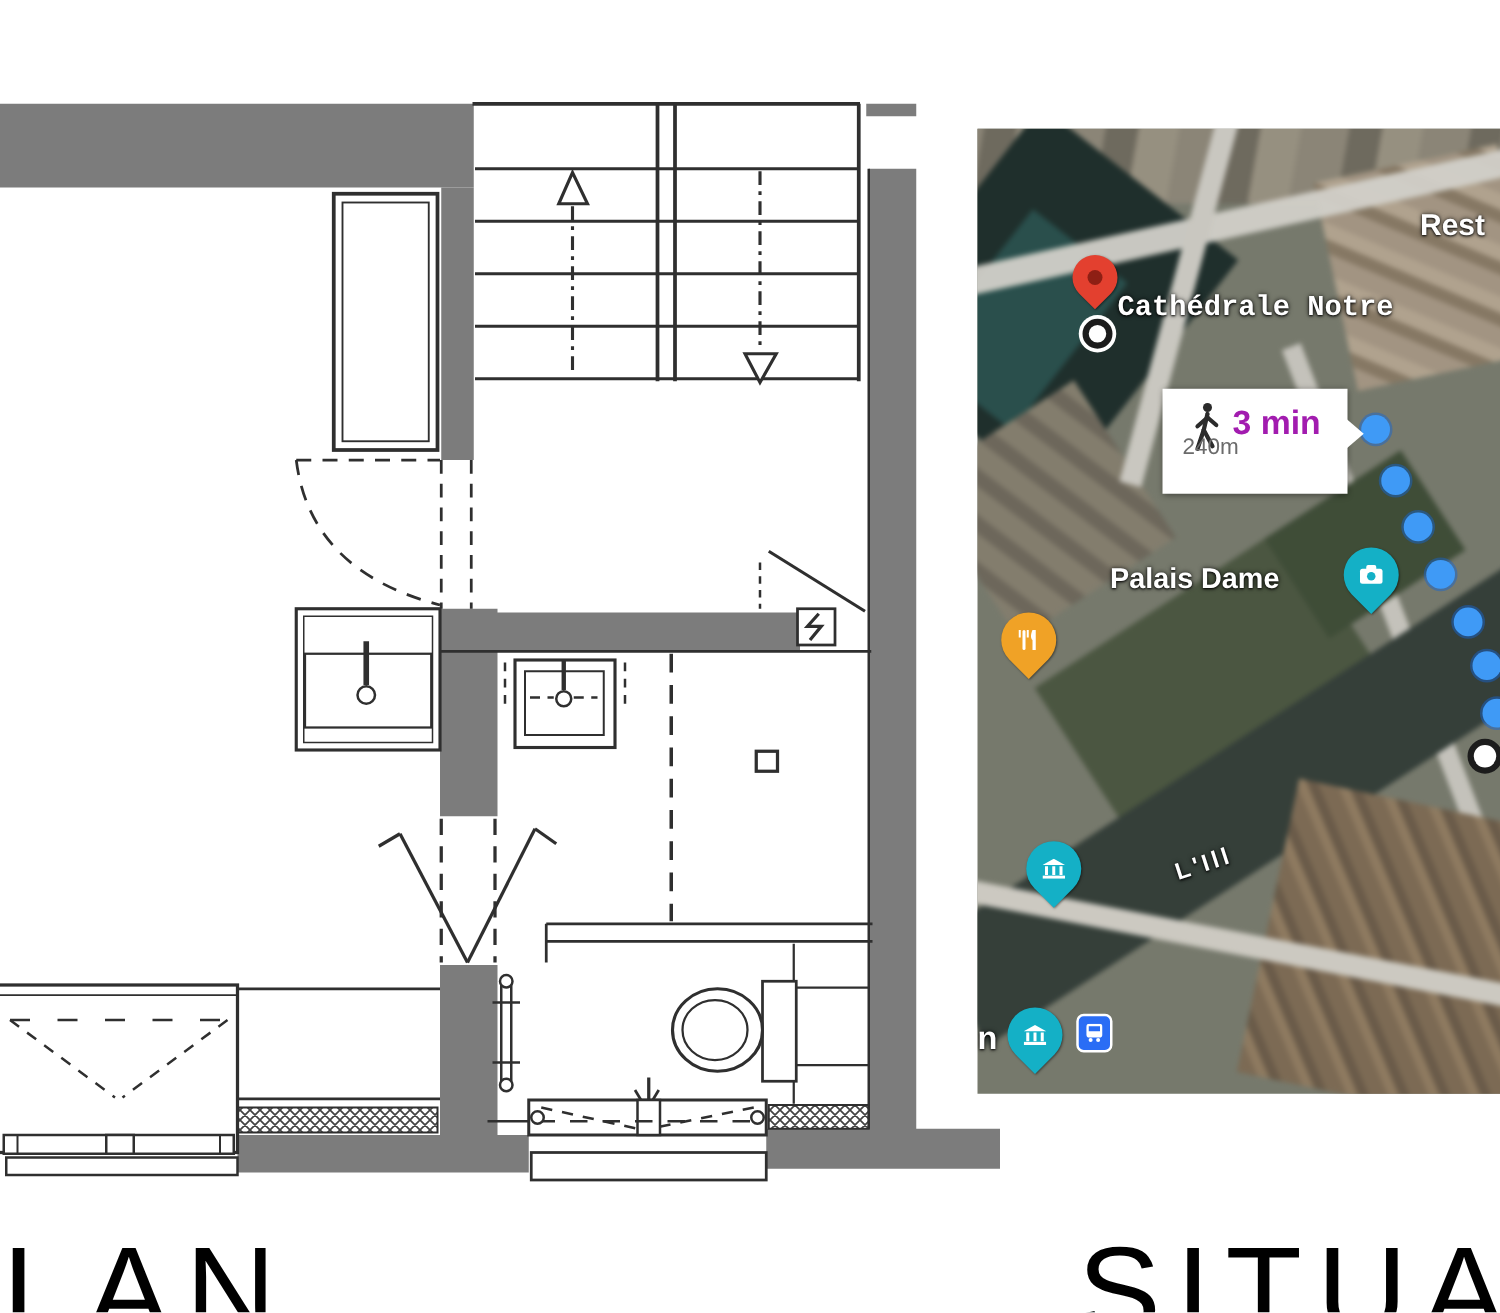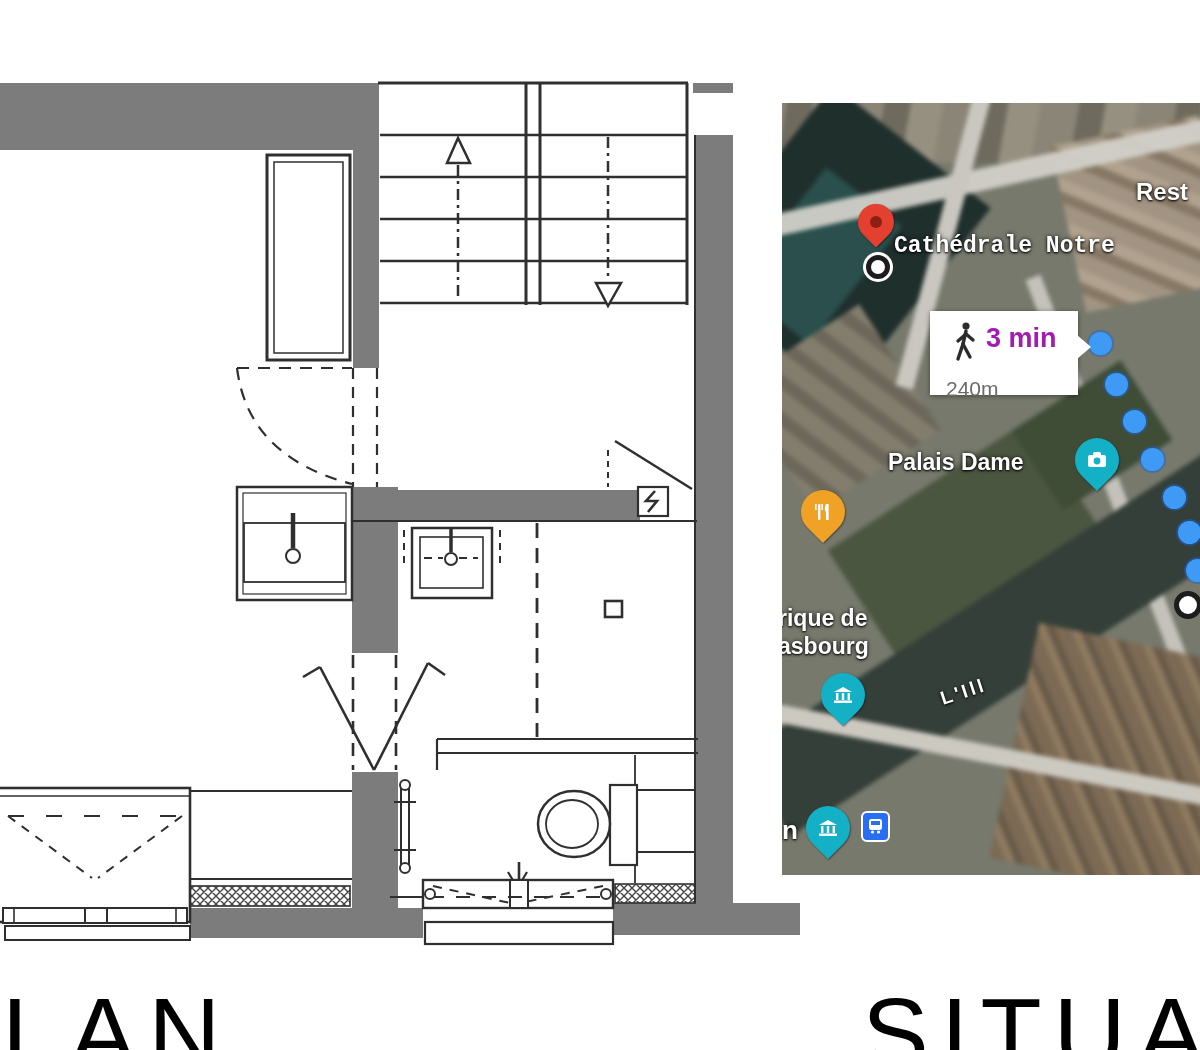--- a/index.html
+++ b/index.html
@@ -32,21 +32,21 @@
   .bg-blocks1{left:240px;top:550px;width:220px;height:240px;transform:rotate(12deg);
      background:repeating-linear-gradient(55deg,#7d6a52 0 14px,#8f7a5e 14px 22px,#6b5b47 22px 30px);}
   .bg-blocks2{left:295px;top:36px;width:150px;height:170px;transform:rotate(-12deg);
      background:repeating-linear-gradient(35deg,#a39480 0 16px,#877862 16px 26px,#b1a28c 26px 38px);}
   .bg-blocks3{left:-10px;top:240px;width:150px;height:150px;transform:rotate(-33deg);
      background:repeating-linear-gradient(70deg,#837d6c 0 18px,#6d675a 18px 30px);}
 
   .map-label{position:absolute;color:#fff;font-weight:700;white-space:nowrap;
      text-shadow:0 1px 2px rgba(0,0,0,.95),0 0 4px rgba(0,0,0,.75);}
   .lbl-cath{left:112px;top:128px;font-size:23px;line-height:31px;font-family:Liberation Mono, monospace;}
-  .lbl-rest{left:354px;top:75px;font-size:24px;}
+  .lbl-rest{left:354px;top:64px;font-size:24px;}
   .lbl-palais{left:106px;top:346px;font-size:23px;}
   .lbl-museum{left:-4px;top:501px;font-size:23px;line-height:28px;}
   .lbl-river{left:158px;top:578px;font-size:19px;letter-spacing:3px;transform:rotate(-18deg);font-weight:700;}
   .lbl-n{left:0px;top:712px;font-size:26px;}
 
   
   .pin{position:absolute;border-radius:50% 50% 50% 0;transform:rotate(-45deg);
        box-shadow:0 1px 2px rgba(0,0,0,.5);}
   .pin .inner{position:absolute;inset:0;display:flex;align-items:center;justify-content:center;
        transform:rotate(45deg);}
@@ -66,21 +66,21 @@
   .route-dot{position:absolute;width:23px;height:23px;border-radius:50%;background:#3f9af6;
      box-shadow:0 0 0 2px rgba(21,101,216,.45);}
   .route-end{position:absolute;left:392px;top:488px;width:18px;height:18px;border-radius:50%;
      background:#fff;border:5px solid #1c1c1c;}
 
   .dir-box{position:absolute;left:148px;top:208px;width:148px;height:84px;background:#fff;
      box-shadow:0 1px 5px rgba(0,0,0,.45);}
   .dir-box:after{content:"";position:absolute;right:-13px;top:24px;width:0;height:0;
      border-top:12px solid transparent;border-bottom:12px solid transparent;border-left:14px solid #fff;}
   .dir-time{position:absolute;left:56px;top:12px;font-size:27px;font-weight:700;color:#a21caf;}
-  .dir-dist{position:absolute;left:16px;top:66px;font-size:21px;color:#6b6b6b;}
+  .dir-dist{position:absolute;left:16px;top:36px;font-size:18px;color:#6b6b6b;}
   .walk-icon{position:absolute;left:22px;top:10px;}
 </style>
 </head>
 <body>
 
 <div class="page">
 
   <svg class="plan-svg" width="810" height="1050" viewBox="0 0 810 1050">
     <defs>
       <pattern id="hatch" width="8" height="8" patternUnits="userSpaceOnUse">
@@ -306,24 +306,20 @@
           <g fill="#fff">
             <rect x="4" y="1" width="2.4" height="16" rx="1.2"></rect>
             <rect x="1" y="1" width="1.6" height="6"></rect>
             <rect x="7.4" y="1" width="1.6" height="6"></rect>
             <path d="M12,1 h2.6 v16 h-2.6 v-8 c-1.4,-1 -1.8,-4 0,-8 z"></path>
           </g>
         </svg>
       </div>
     </div>
 
-    <div class="map-label lbl-museum">
-      <div>rique de</div>
-      <div>asbourg</div>
-    </div>
     <div class="pin pin-teal pin-museum">
       <div class="inner">
         <svg width="18" height="16" viewBox="0 0 18 16">
           <g fill="#fff">
             <polygon points="9,0 18,5 0,5"></polygon>
             <rect x="2" y="6" width="2.4" height="7"></rect>
             <rect x="7.8" y="6" width="2.4" height="7"></rect>
             <rect x="13.6" y="6" width="2.4" height="7"></rect>
             <rect x="0" y="13.5" width="18" height="2.5"></rect>
           </g>

